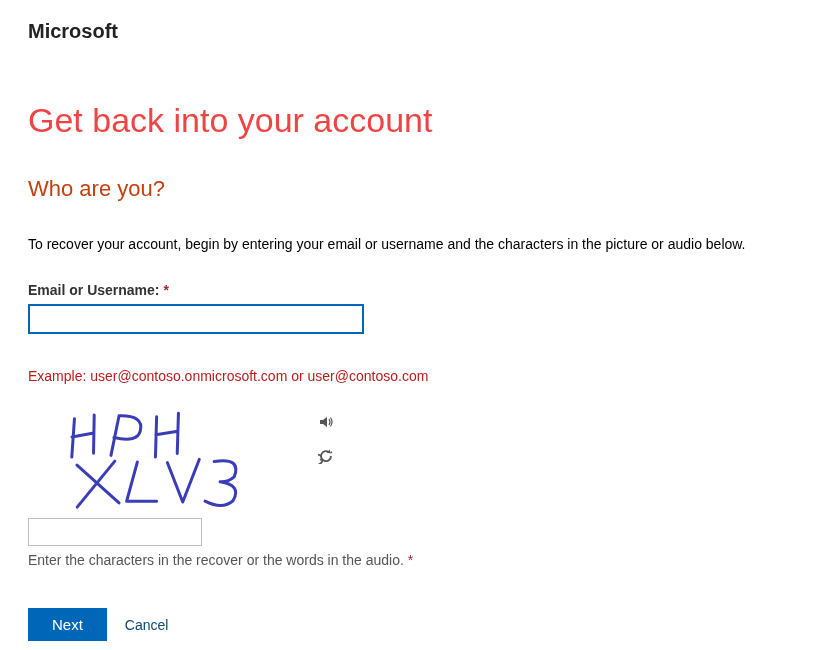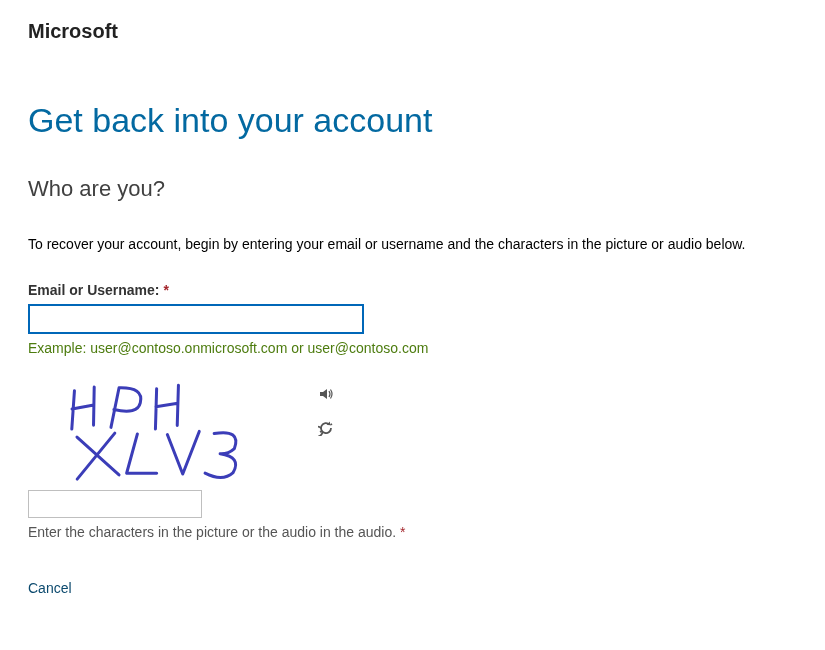--- a/index.html
+++ b/index.html
@@ -18,27 +18,27 @@
     .logo {
       font-family: "Segoe UI", Arial, sans-serif;
       font-size: 20px;
       font-weight: 700;
       color: #222;
       margin-bottom: 58px;
     }
     .page-title {
       font-size: 34px;
       font-weight: 300;
-      color: #0369a1;
+      color: #ef4444;
       margin-bottom: 36px;
     }
     .subtitle {
       font-size: 22px;
       font-weight: 300;
-      color: #404040;
+      color: #c2410c;
       margin-bottom: 34px;
     }
     .instruction {
       font-size: 14px;
       color: #000000;
       margin-bottom: 30px;
     }
     .field-label {
       font-size: 14px;
       color: #333;
@@ -52,22 +52,23 @@
       width: 336px;
       height: 30px;
       border: 2px solid #0067b8;
       padding: 4px 6px;
       font-size: 14px;
       outline: none;
       margin-bottom: 6px;
     }
     .hint {
       font-size: 14px;
-      color: #4d7c0f;
+      color: #b91c1c;
       margin-bottom: 22px;
+      margin-top: 28px;
     }
     .captcha-row {
       display: flex;
       align-items: flex-start;
       margin-bottom: 2px;
     }
     .captcha-image {
       width: 270px;
       height: 110px;
       background: #ffffff;
@@ -188,22 +189,23 @@
         <path d="M3 8 A5 5 0 1 0 4.5 11.5"></path>
         <path d="M2.8 13 L4.5 10.5 L1.5 11" fill="#555" stroke="none"></path>
       </svg>
     </div>
   </div>
 </div>
 
 <input type="text" class="captcha-input" value="" style="">
 
 <div class="captcha-hint">
-  <span>Enter the characters in the picture or the audio in the audio.</span>
+  <span>Enter the characters in the recover or the words in the audio.</span>
   <span class="required">*</span>
 </div>
 
 <div class="button-row">
+  <button class="primary-button">Next</button>
   <button class="link-button">Cancel</button>
 </div>
 
 
 
 
 </body></html>

